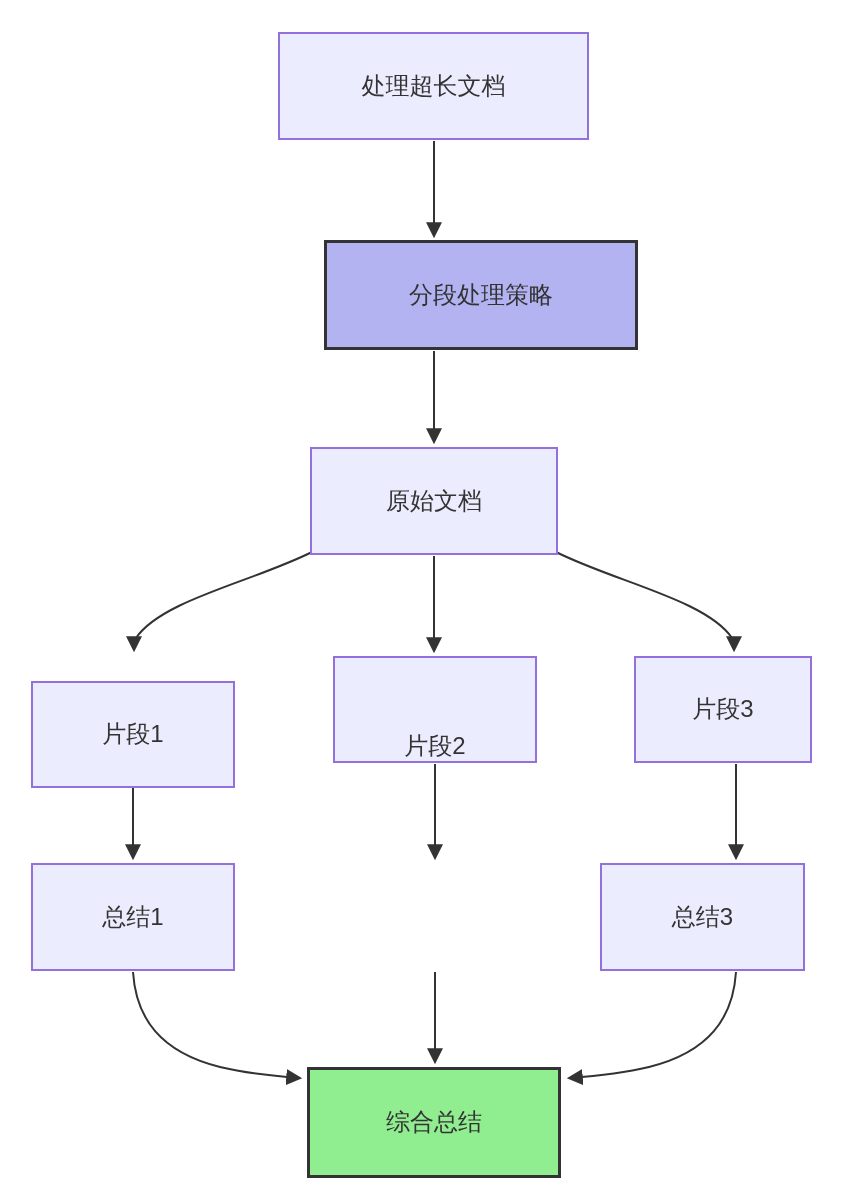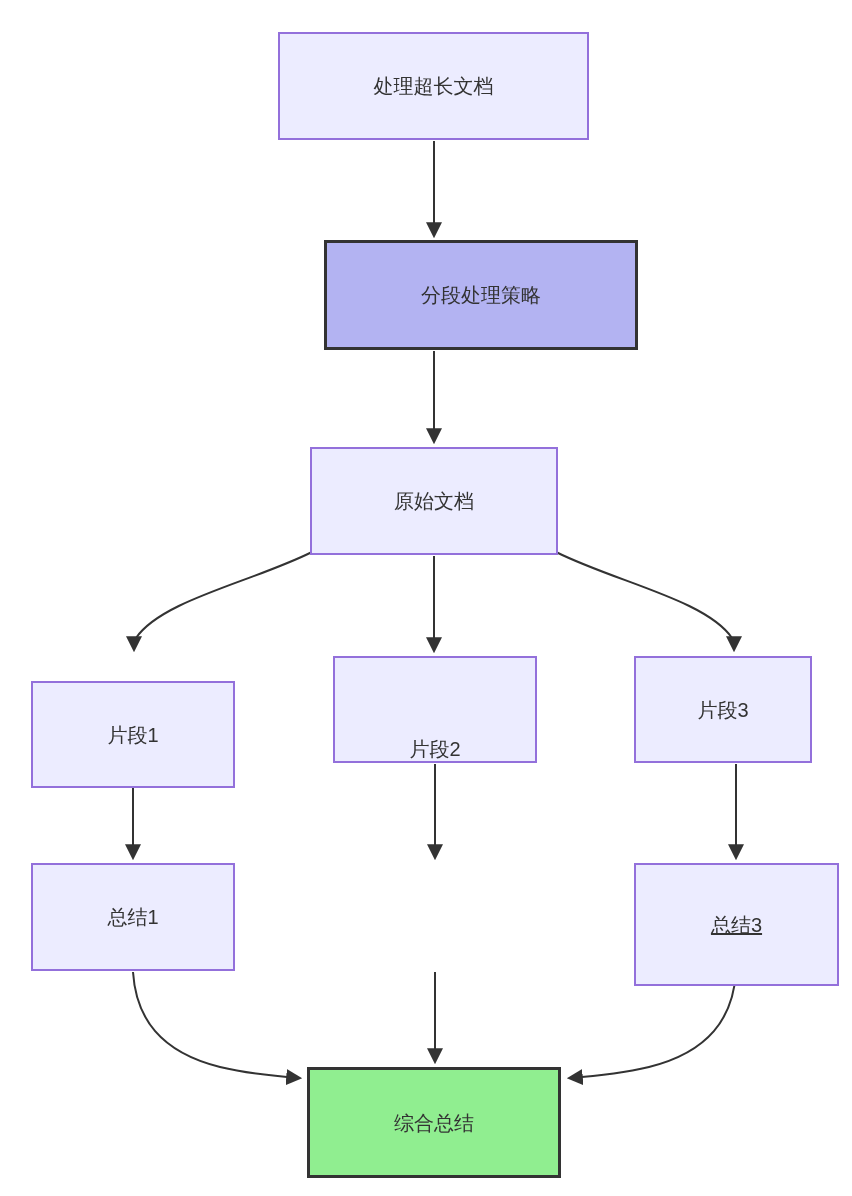--- a/index.html
+++ b/index.html
@@ -30,42 +30,42 @@
   .node {
     position: absolute;
     box-sizing: border-box;
     display: flex;
     align-items: center;
     justify-content: center;
     text-align: center;
     background: var(--node-fill, #ECECFF);
     border: 2px solid var(--node-border, #9370DB);
     color: var(--text, #333333);
-    font-size: 20px;
+    font-size: 24px;
     line-height: 1.2;
     white-space: nowrap;
   }
   .node.emphasis {
     background: var(--strategy-fill, #B3B3F2);
     border: 3px solid var(--emphasis-border, #333333);
   }
   .node.final {
     background: var(--final-fill, #90EE90);
     border: 3px solid var(--emphasis-border, #333333);
   }
   
   .n-task     { left: 278px; top: 32px;   width: 311px; height: 108px; }
   .n-strategy { left: 276px; top: 240px;  width: 314px; height: 110px; margin-left: 48px; }
   .n-doc      { left: 310px; top: 447px;  width: 248px; height: 108px; }
   .n-frag1    { left: 31px;  top: 681px;  width: 204px; height: 107px; }
   .n-frag2    { left: 333px; top: 656px;  width: 204px; height: 107px; align-items: flex-end; }
   .n-frag3    { left: 634px; top: 656px;  width: 178px; height: 107px; }
   .n-sum1     { left: 31px;  top: 863px;  width: 204px; height: 108px; }
   .n-sum2     { left: 333px; top: 863px;  width: 204px; height: 108px; }
-  .n-sum3     { left: 634px; top: 863px;  width: 205px; height: 123px; text-decoration: underline; }
+  .n-sum3     { left: 600px; top: 863px;  width: 205px; height: 108px; }
   .n-final    { left: 307px; top: 1067px; width: 254px; height: 111px; }
 </style>
 </head>
 <body>
 
 <div class="canvas">
 
   <svg class="edge-layer" viewBox="0 0 852 1196" xmlns="http://www.w3.org/2000/svg">
     <defs>
       <marker id="arrow" viewBox="0 0 10 10" refX="8" refY="5" markerWidth="8" markerHeight="8" orient="auto-start-reverse">

